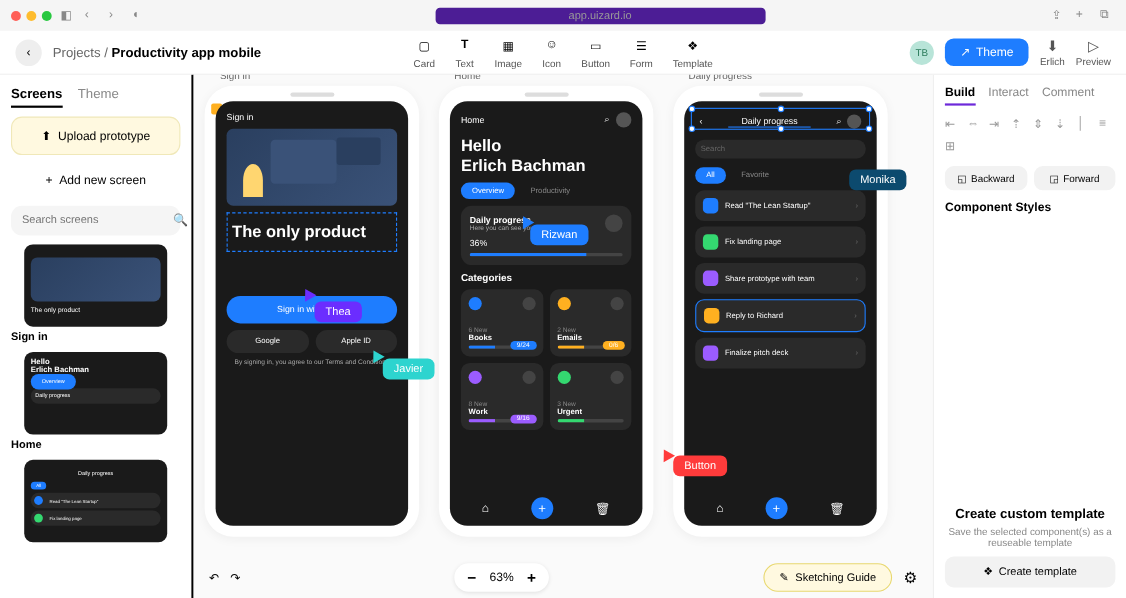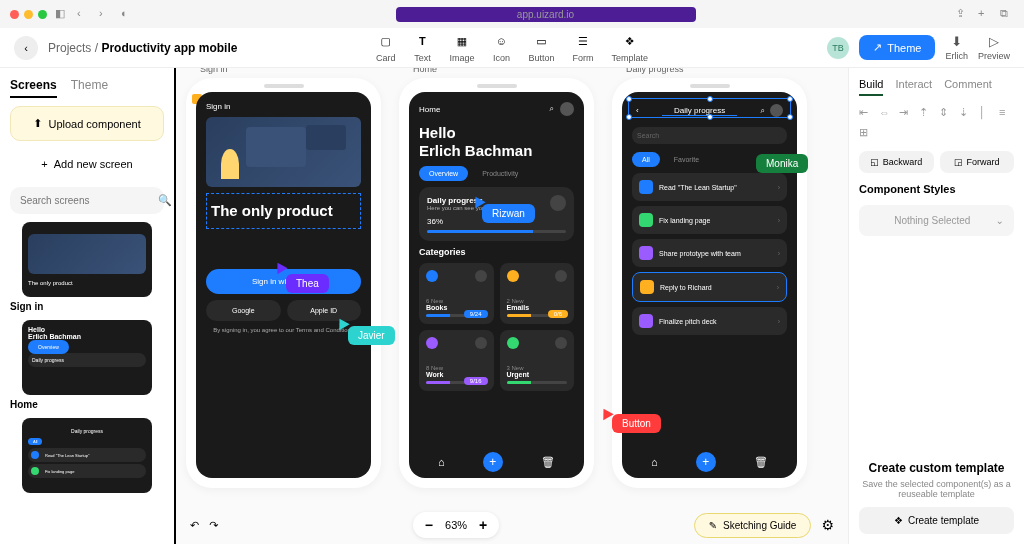--- a/index.html
+++ b/index.html
@@ -62,21 +62,21 @@
 .task.sel{border:1px solid #1e7dff}
 .cursor-lbl{position:absolute;padding:4px 10px;border-radius:6px;color:#fff;font-size:10px;font-weight:500;z-index:10}
 .cursor-ptr{position:absolute;width:0;height:0;border-left:6px solid transparent;border-right:6px solid transparent;z-index:10}
 .bottombar{position:absolute;bottom:6px;left:0;right:0;display:flex;align-items:center;padding:0 14px;gap:10px}
 .zoom{background:#fff;border-radius:18px;padding:5px 12px;display:flex;align-items:center;gap:12px;font-size:11px;margin:0 auto;box-shadow:0 1px 4px rgba(0,0,0,0.1)}
 .zoom span.btn{cursor:pointer;font-weight:600;font-size:14px}
 .sketch{background:#fff9e0;border:1px solid #e8d870;border-radius:18px;padding:6px 14px;display:flex;align-items:center;gap:6px;font-size:10px;font-weight:500;cursor:pointer}
 .inspector{width:176px;background:#fff;border-left:1px solid #eee;padding:10px;display:flex;flex-direction:column;gap:10px}
 .insp-tabs{display:flex;gap:12px;font-size:11px}
 .insp-tab{cursor:pointer;color:#888;padding-bottom:4px}
-.insp-tab.active{color:#000;font-weight:400;border-bottom:2px solid #14532d}
+.insp-tab.active{color:#000;font-weight:700;border-bottom:2px solid #6d28d9}
 .align-row{display:flex;gap:5px;flex-wrap:wrap}
 .align-ic{width:15px;height:15px;cursor:pointer;color:#999}
 .layerbtns{display:flex;gap:6px}
 .layerbtn{flex:1;background:#f2f2f2;border-radius:8px;padding:6px;font-size:9px;display:flex;align-items:center;justify-content:center;gap:4px;cursor:pointer}
 .section-h{font-size:11px;font-weight:600}
 .nsel{background:#f5f5f5;border-radius:8px;padding:10px;font-size:10px;color:#999;text-align:center}
 .tmpl-box{margin-top:auto;text-align:center}
 .tmpl-box h4{font-size:12px;font-weight:700;margin-bottom:4px}
 .tmpl-box p{font-size:9px;color:#888;margin-bottom:8px}
 .tmpl-btn{background:#f2f2f2;border:none;width:100%;padding:8px;border-radius:8px;font-size:10px;cursor:pointer;display:flex;align-items:center;justify-content:center;gap:5px}
@@ -163,21 +163,21 @@
 </div>
 
 <div class="main">
   <div class="sidebar">
     <div class="tabs">
       <div class="tab active">Screens</div>
       <div class="tab">Theme</div>
     </div>
     <div class="uploadbtn">
       <span>⬆</span>
-      <span>Upload component</span>
+      <span>Upload prototype</span>
     </div>
     <div class="addbtn">
       <span>+</span>
       <span>Add new screen</span>
     </div>
     <div class="searchbox">
       <input placeholder="Search screens" style="">
       <span>🔍</span>
     </div>
     <div class="thumbs">
@@ -390,21 +390,21 @@
     </div>
 
     <div class="cursor-ptr" style="top:194px;left:98px;border-bottom:10px solid #6b2dff;transform:rotate(-30deg)"></div>
     <div class="cursor-lbl" style="top:206px;left:110px;background:#6b2dff">Thea</div>
     <div class="cursor-ptr" style="top:250px;left:160px;border-bottom:10px solid #2dd4cf;transform:rotate(-30deg)"></div>
     <div class="cursor-lbl" style="top:258px;left:172px;background:#2dd4cf">Javier</div>
     <div class="cursor-ptr" style="top:128px;left:296px;border-bottom:10px solid #1e7dff;transform:rotate(-30deg)"></div>
     <div class="cursor-lbl" style="top:136px;left:306px;background:#1e7dff">Rizwan</div>
     <div class="cursor-ptr" style="top:340px;left:424px;border-bottom:10px solid #ff3b3b;transform:rotate(-30deg)"></div>
     <div class="cursor-lbl" style="top:346px;left:436px;background:#ff3b3b">Button</div>
-    <div class="cursor-lbl" style="top:86px;left:580px;background:#15803d">Monika</div>
+    <div class="cursor-lbl" style="top:86px;left:596px;background:#0c4a6e">Monika</div>
 
     <div class="bottombar">
       <span style="cursor:pointer">↶</span>
       <span style="cursor:pointer">↷</span>
       <div class="zoom">
         <span class="btn">−</span>
         <span>63%</span>
         <span class="btn">+</span>
       </div>
       <div class="sketch">
@@ -436,23 +436,20 @@
       <div class="layerbtn">
           <span>◱</span>
           <span>Backward</span>
         </div>
       <div class="layerbtn">
           <span>◲</span>
           <span>Forward</span>
         </div>
     </div>
     <div class="section-h">Component Styles</div>
-    <div class="nsel">
-      <span>Nothing Selected</span> <span style="float:right">⌄</span>
-    </div>
     <div class="tmpl-box">
       <h4>Create custom template</h4>
       <p>Save the selected component(s) as a reuseable template</p>
       <button class="tmpl-btn">
         <span>❖</span>
         <span>Create template</span>
       </button>
     </div>
   </div>
 </div>

